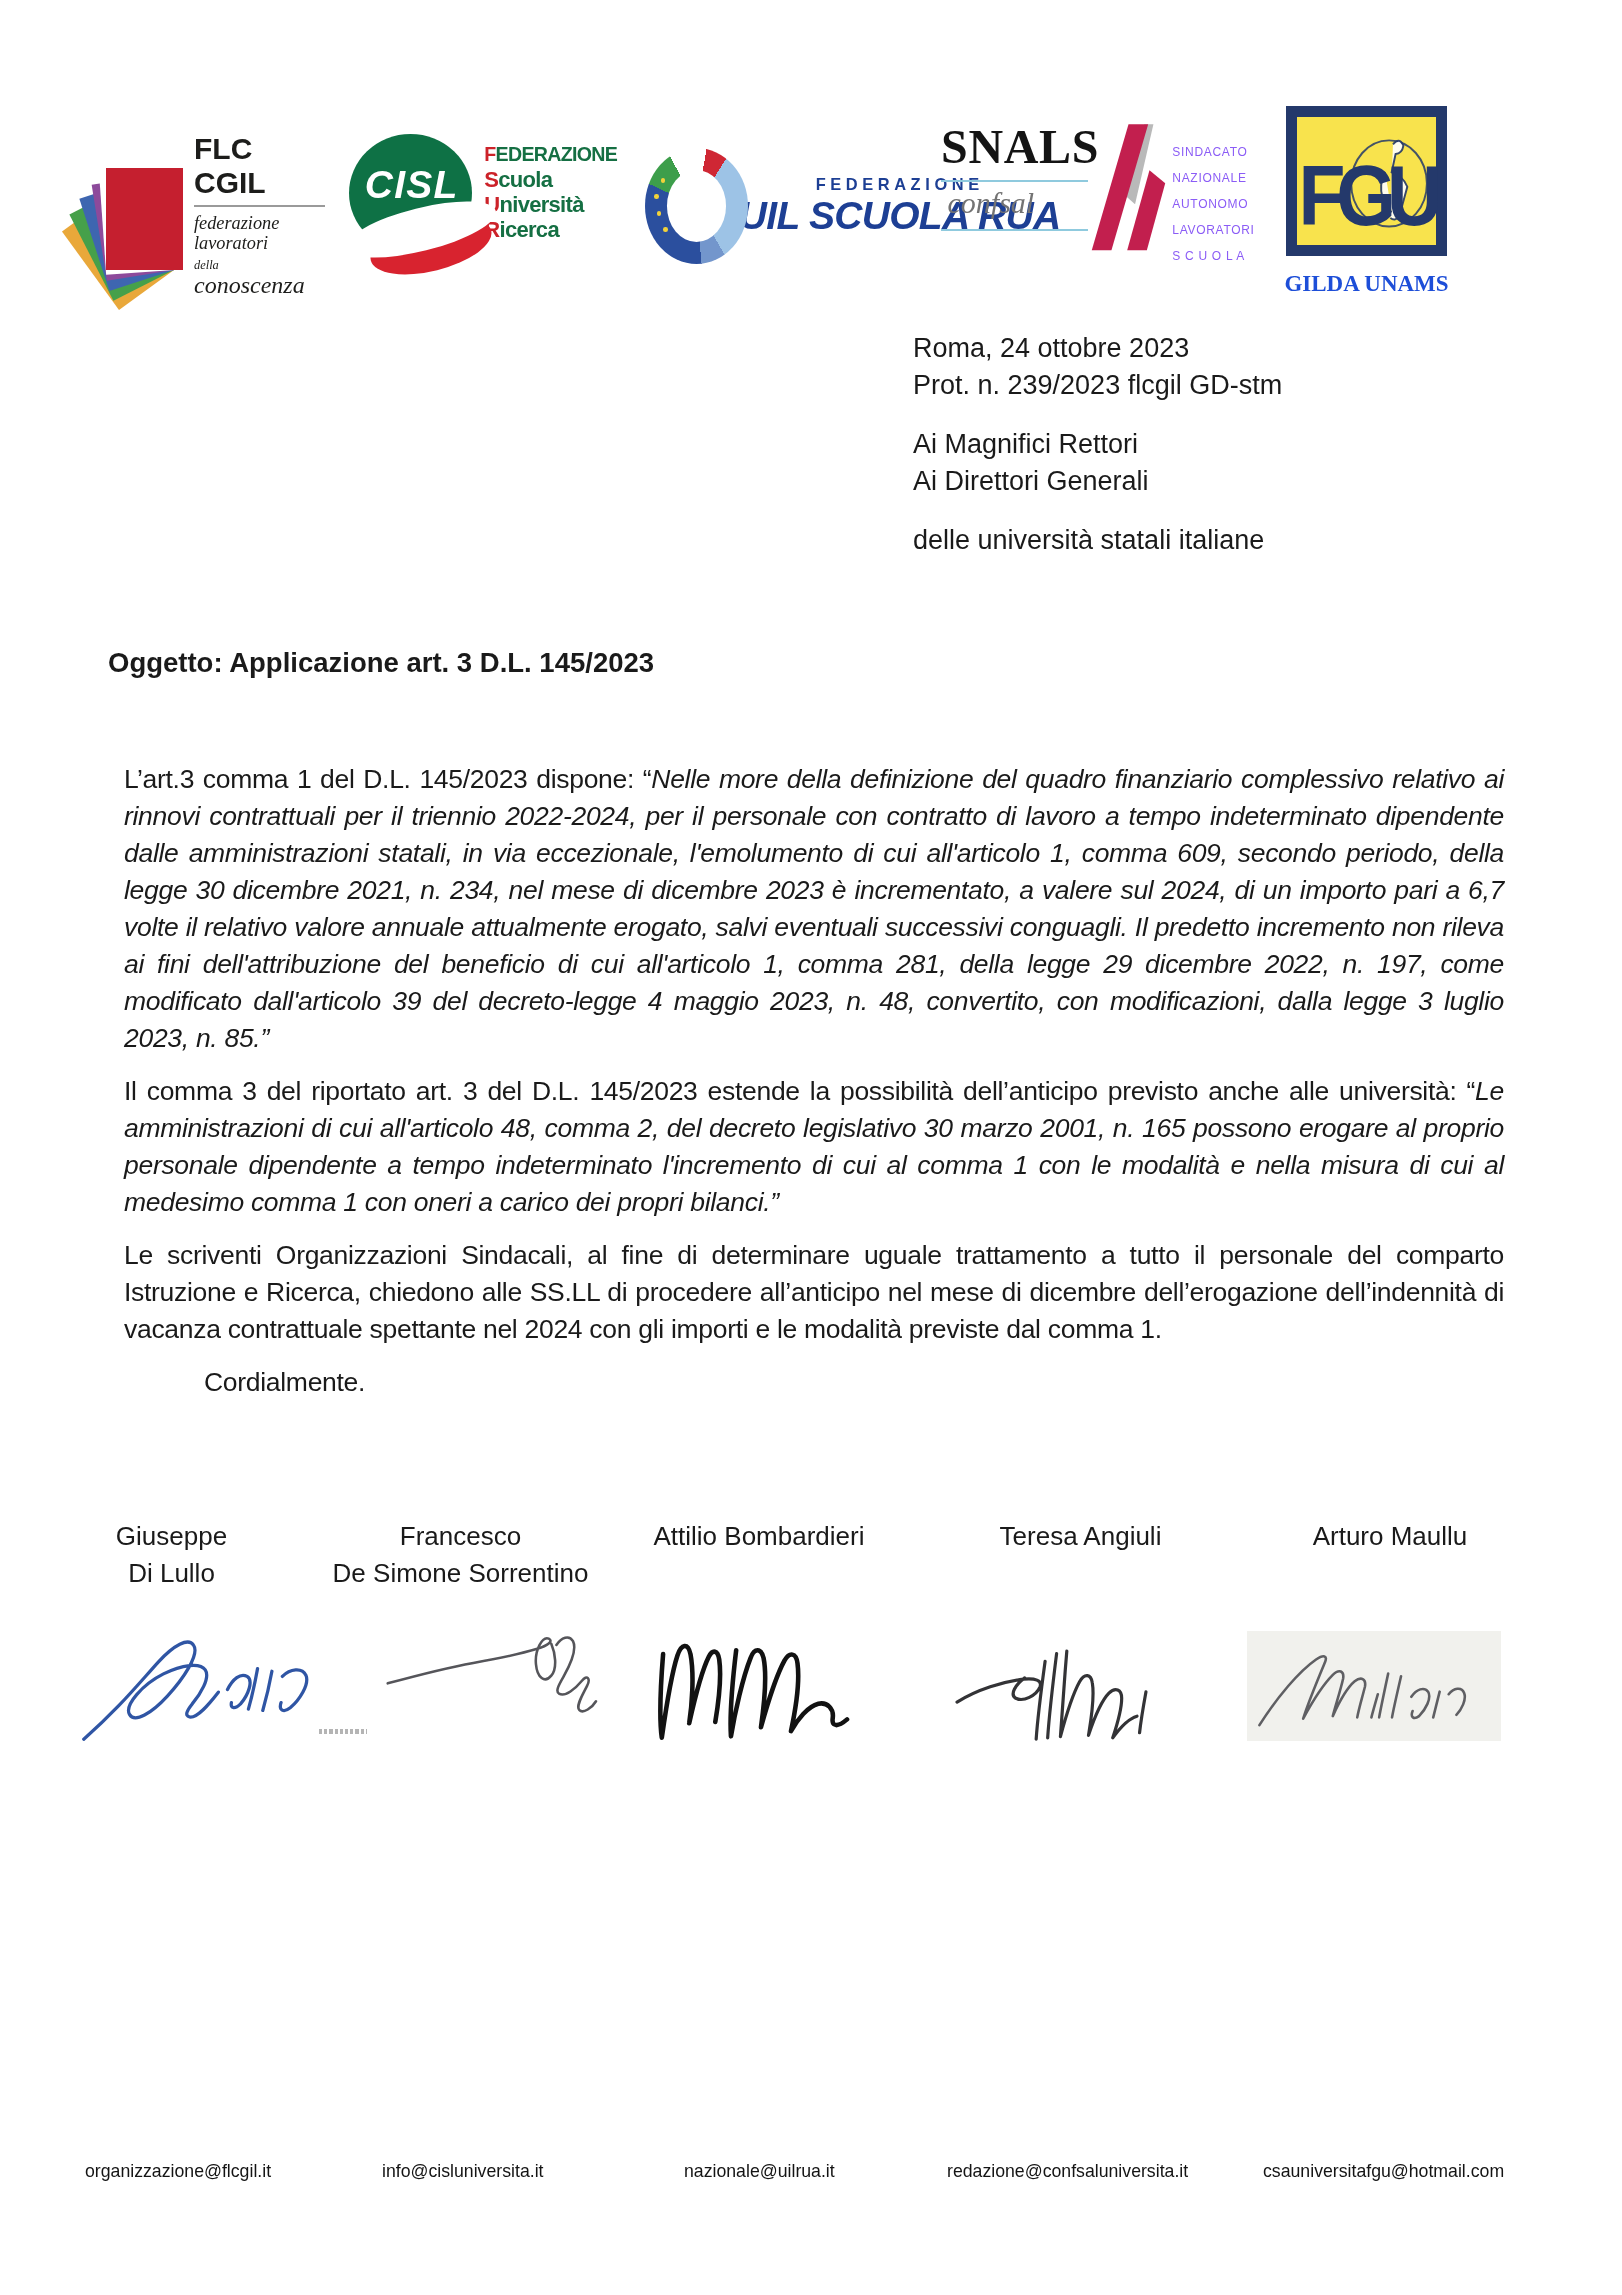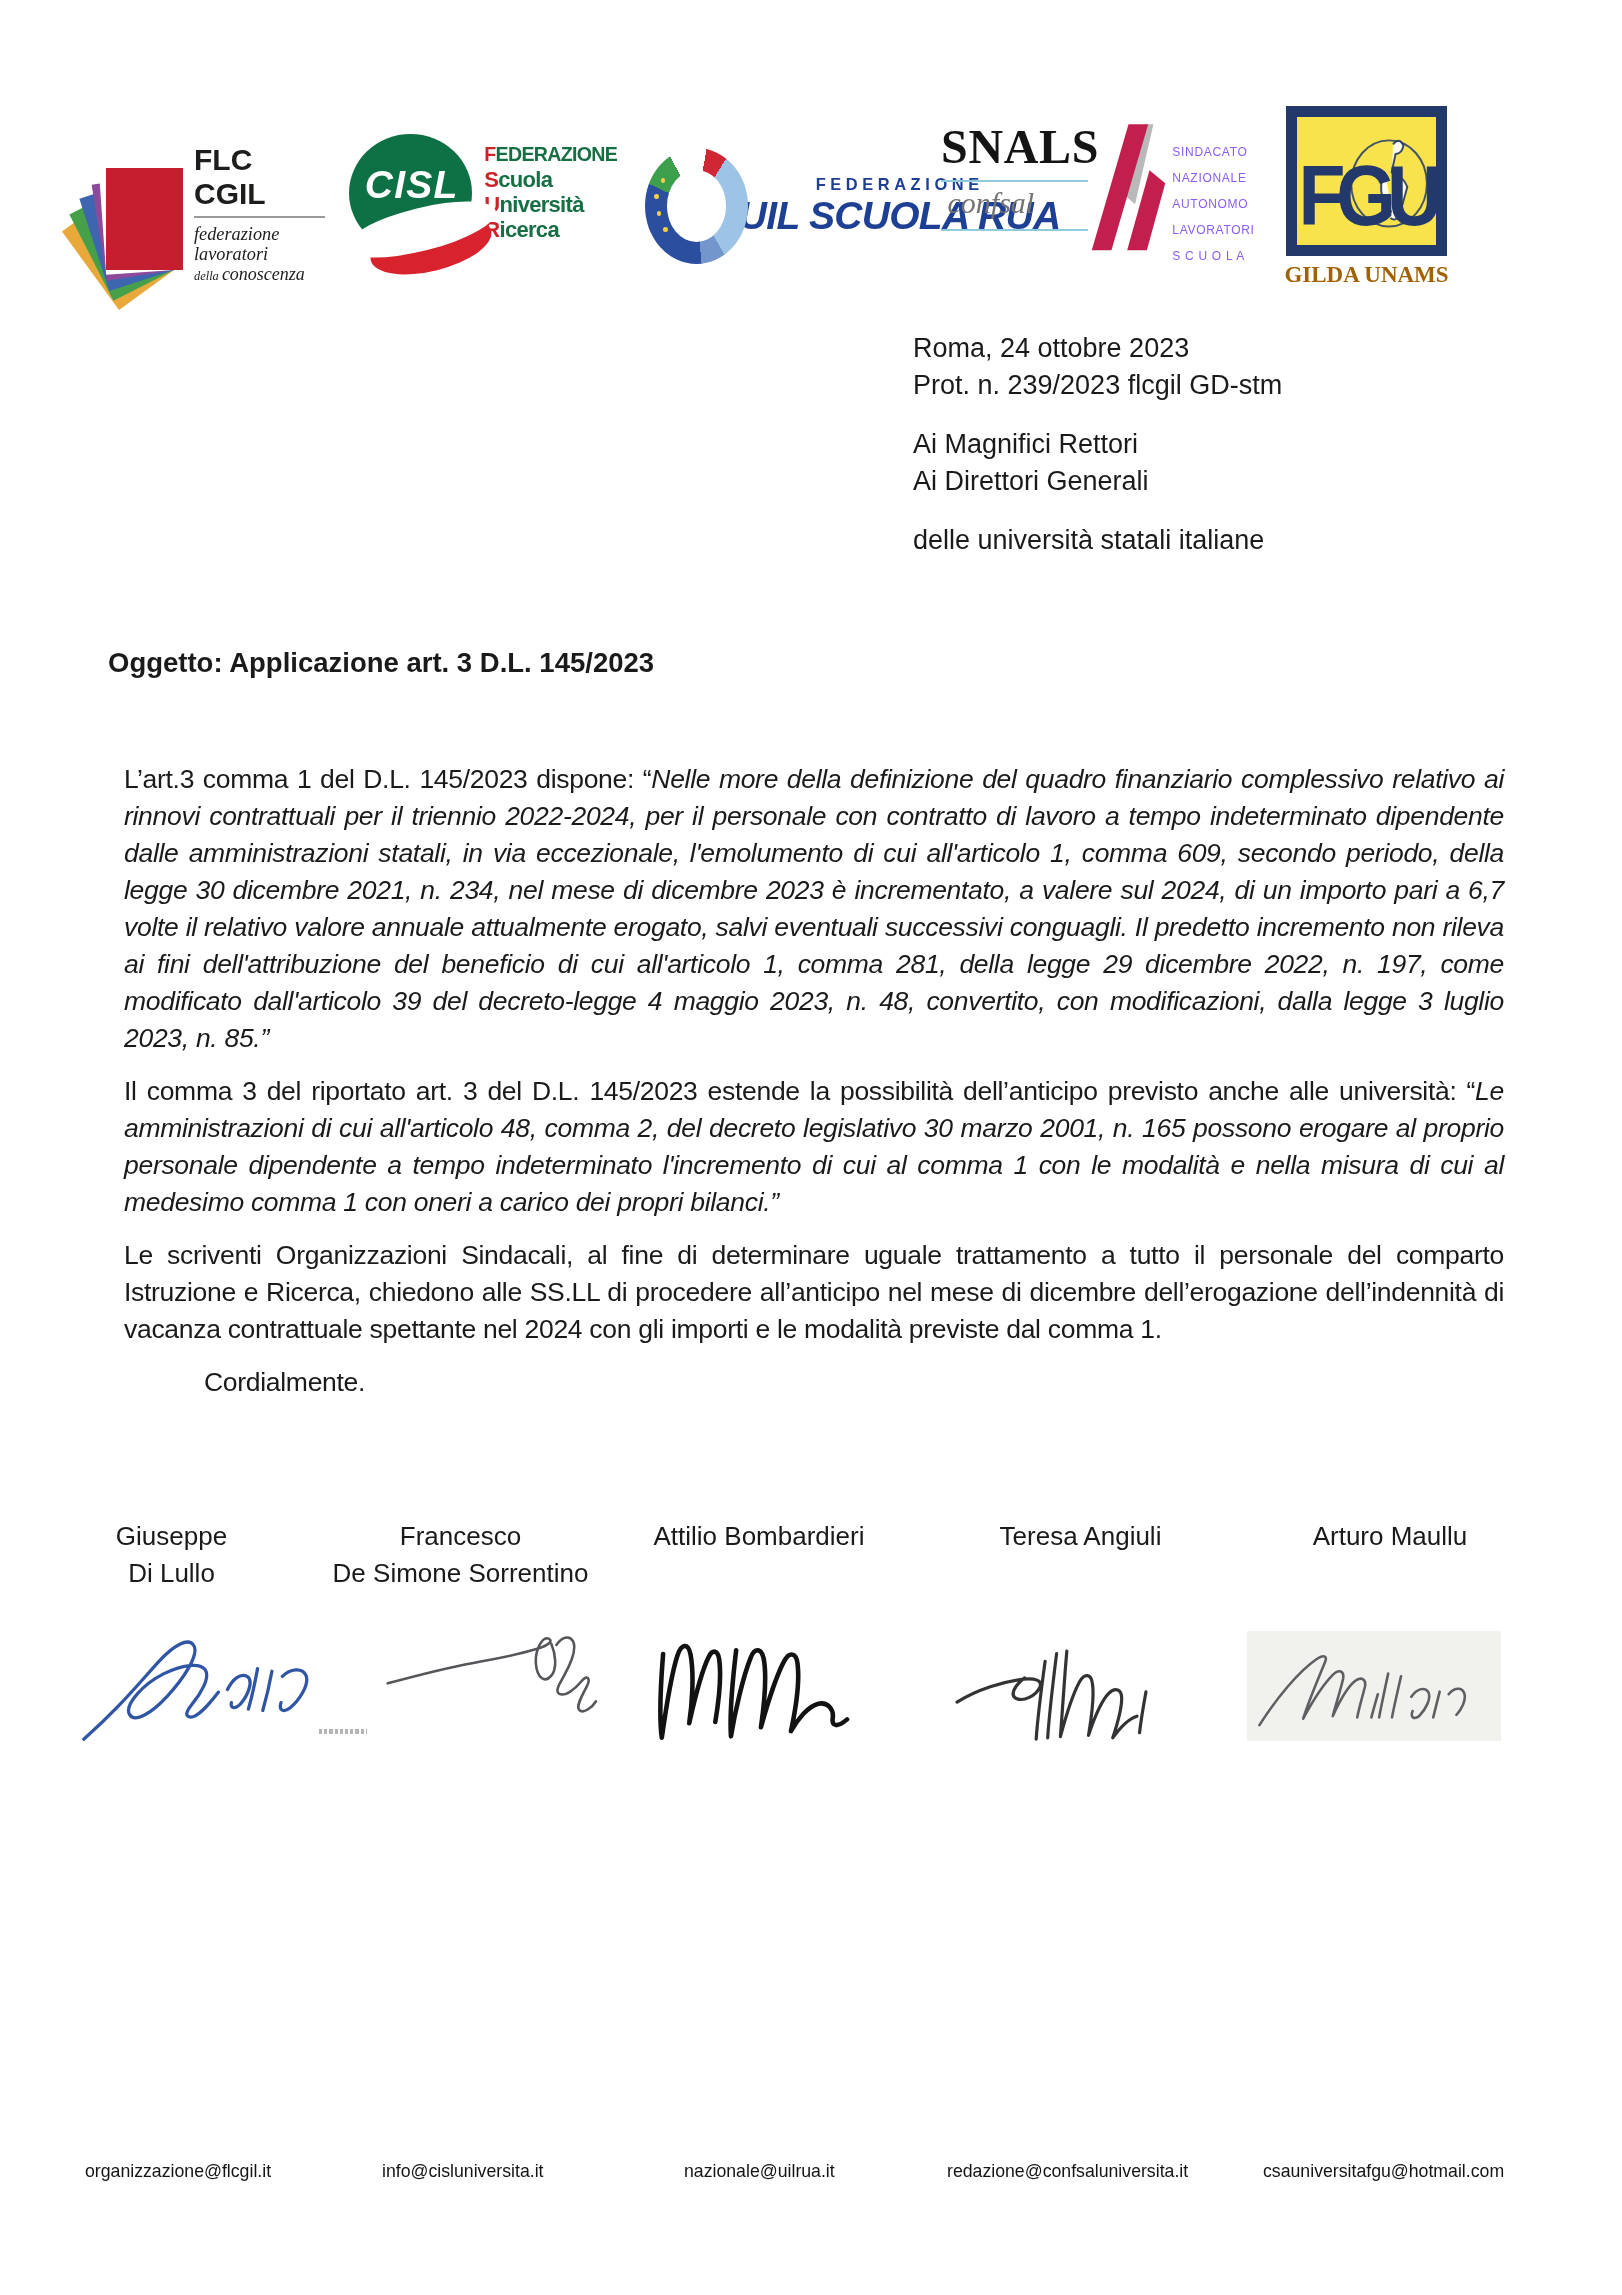--- a/index.html
+++ b/index.html
@@ -16,21 +16,21 @@
   .flc-card.c2{background:#46a04a;transform:rotate(-27deg);}
   .flc-card.c3{background:#3e66b0;transform:rotate(-18deg);}
   .flc-card.c4{background:#8d4a9b;transform:rotate(-9deg);}
   .flc-card.c5{background:#ffffff;transform:rotate(-4deg);}
   .flc-card.c6{background:#c51f2f;width:77px;height:102px;transform:none;}
   .flc-text{margin-left:5px;}
   .flc-title{font-weight:bold;font-size:30px;letter-spacing:0px;color:#1d1d1b;}
   .flc-rule{width:131px;height:2px;background:#9a9a9a;margin:5.2px 0 6.5px 0;}
   .flc-sub{font-family:"Liberation Serif",serif;font-style:italic;font-size:18.3px;line-height:20px;color:#1d1d1b;}
   .flc-sub .small{font-size:12.4px;}
-  .flc-sub .big{font-size:18px;}
+  .flc-sub .big{font-size:24px;}
 
   
   .cisl{left:349px;top:134px;width:236px;height:137px;display:flex;}
   .cisl-mark{position:relative;width:134px;height:137px;flex:none;}
   .cisl-circle{position:absolute;top:0;left:0;width:123px;height:118px;background:#0e7145;border-radius:50%;}
   .cisl-red{position:absolute;bottom:0px;left:19.6px;width:124px;height:51px;background:#d8232f;border-radius:50%;transform:rotate(-14deg);}
   .cisl-cut{position:absolute;bottom:19.6px;left:-5.2px;width:154px;height:43px;background:#ffffff;border-radius:50%;transform:rotate(-14deg);}
   .cisl-badge{position:absolute;top:29px;left:15.7px;color:#ffffff;font-weight:bold;font-style:italic;font-size:39px;letter-spacing:1.3px;}
   .fsur{margin-left:1.3px;margin-top:7.9px;font-weight:bold;line-height:25px;font-size:22px;letter-spacing:-0.7px;color:#156f43;white-space:nowrap;}
   .fsur .line1{font-size:19.6px;}
@@ -53,21 +53,21 @@
   .snals-title{font-family:"Liberation Serif",serif;font-weight:bold;font-size:48px;letter-spacing:0.7px;color:#141414;line-height:48px;}
   .snals-rule{width:147px;height:2px;background:#8fcade;margin:9.2px 0 3.9px 0;}
   .snals-script{font-family:"Liberation Serif",serif;font-style:italic;font-size:30px;color:#737373;padding-left:6.5px;}
   .snals-a{margin:-3.9px 0 0 -2.6px;flex:none;}
   .snals-right{margin-left:3.9px;margin-top:16px;font-size:12px;line-height:26px;color:#8b5cf6;letter-spacing:0.7px;white-space:nowrap;}
 
   
   .fgu{left:1281px;top:106px;width:183px;height:177px;}
   .fgu-box{position:relative;width:139px;height:128px;background:#f8e34d;border:11px solid #24396b;margin-left:5.2px;}
   .fgu-letters{position:absolute;left:1.3px;bottom:0px;font-weight:bold;font-size:77px;letter-spacing:-9.2px;color:#24396b;transform:scaleY(1.1);transform-origin:bottom;}
-  .fgu-caption{margin-top:6px;text-align:center;width:171px;font-family:"Liberation Serif",serif;font-weight:bold;font-size:23px;color:#a16207;letter-spacing:0px;white-space:nowrap;}
+  .fgu-caption{margin-top:15px;text-align:center;width:171px;font-family:"Liberation Serif",serif;font-weight:bold;font-size:23px;color:#1d4ed8;letter-spacing:0px;white-space:nowrap;}
 
   
   .addr{position:absolute;left:913px;top:330px;font-size:27px;line-height:37px;}
   .addr .gap{height:22px;}
   .subject{position:absolute;left:108px;top:647px;font-size:27.5px;font-weight:bold;margin:0;}
   .bodytext{position:absolute;left:108px;top:745px;width:1412px;font-size:26.5px;line-height:37px;letter-spacing:-0.3px;}
   .bodytext p{margin:16px;text-align:justify;}
   .bodytext .it{font-style:italic;}
   .closing{text-indent:80px;}
 

